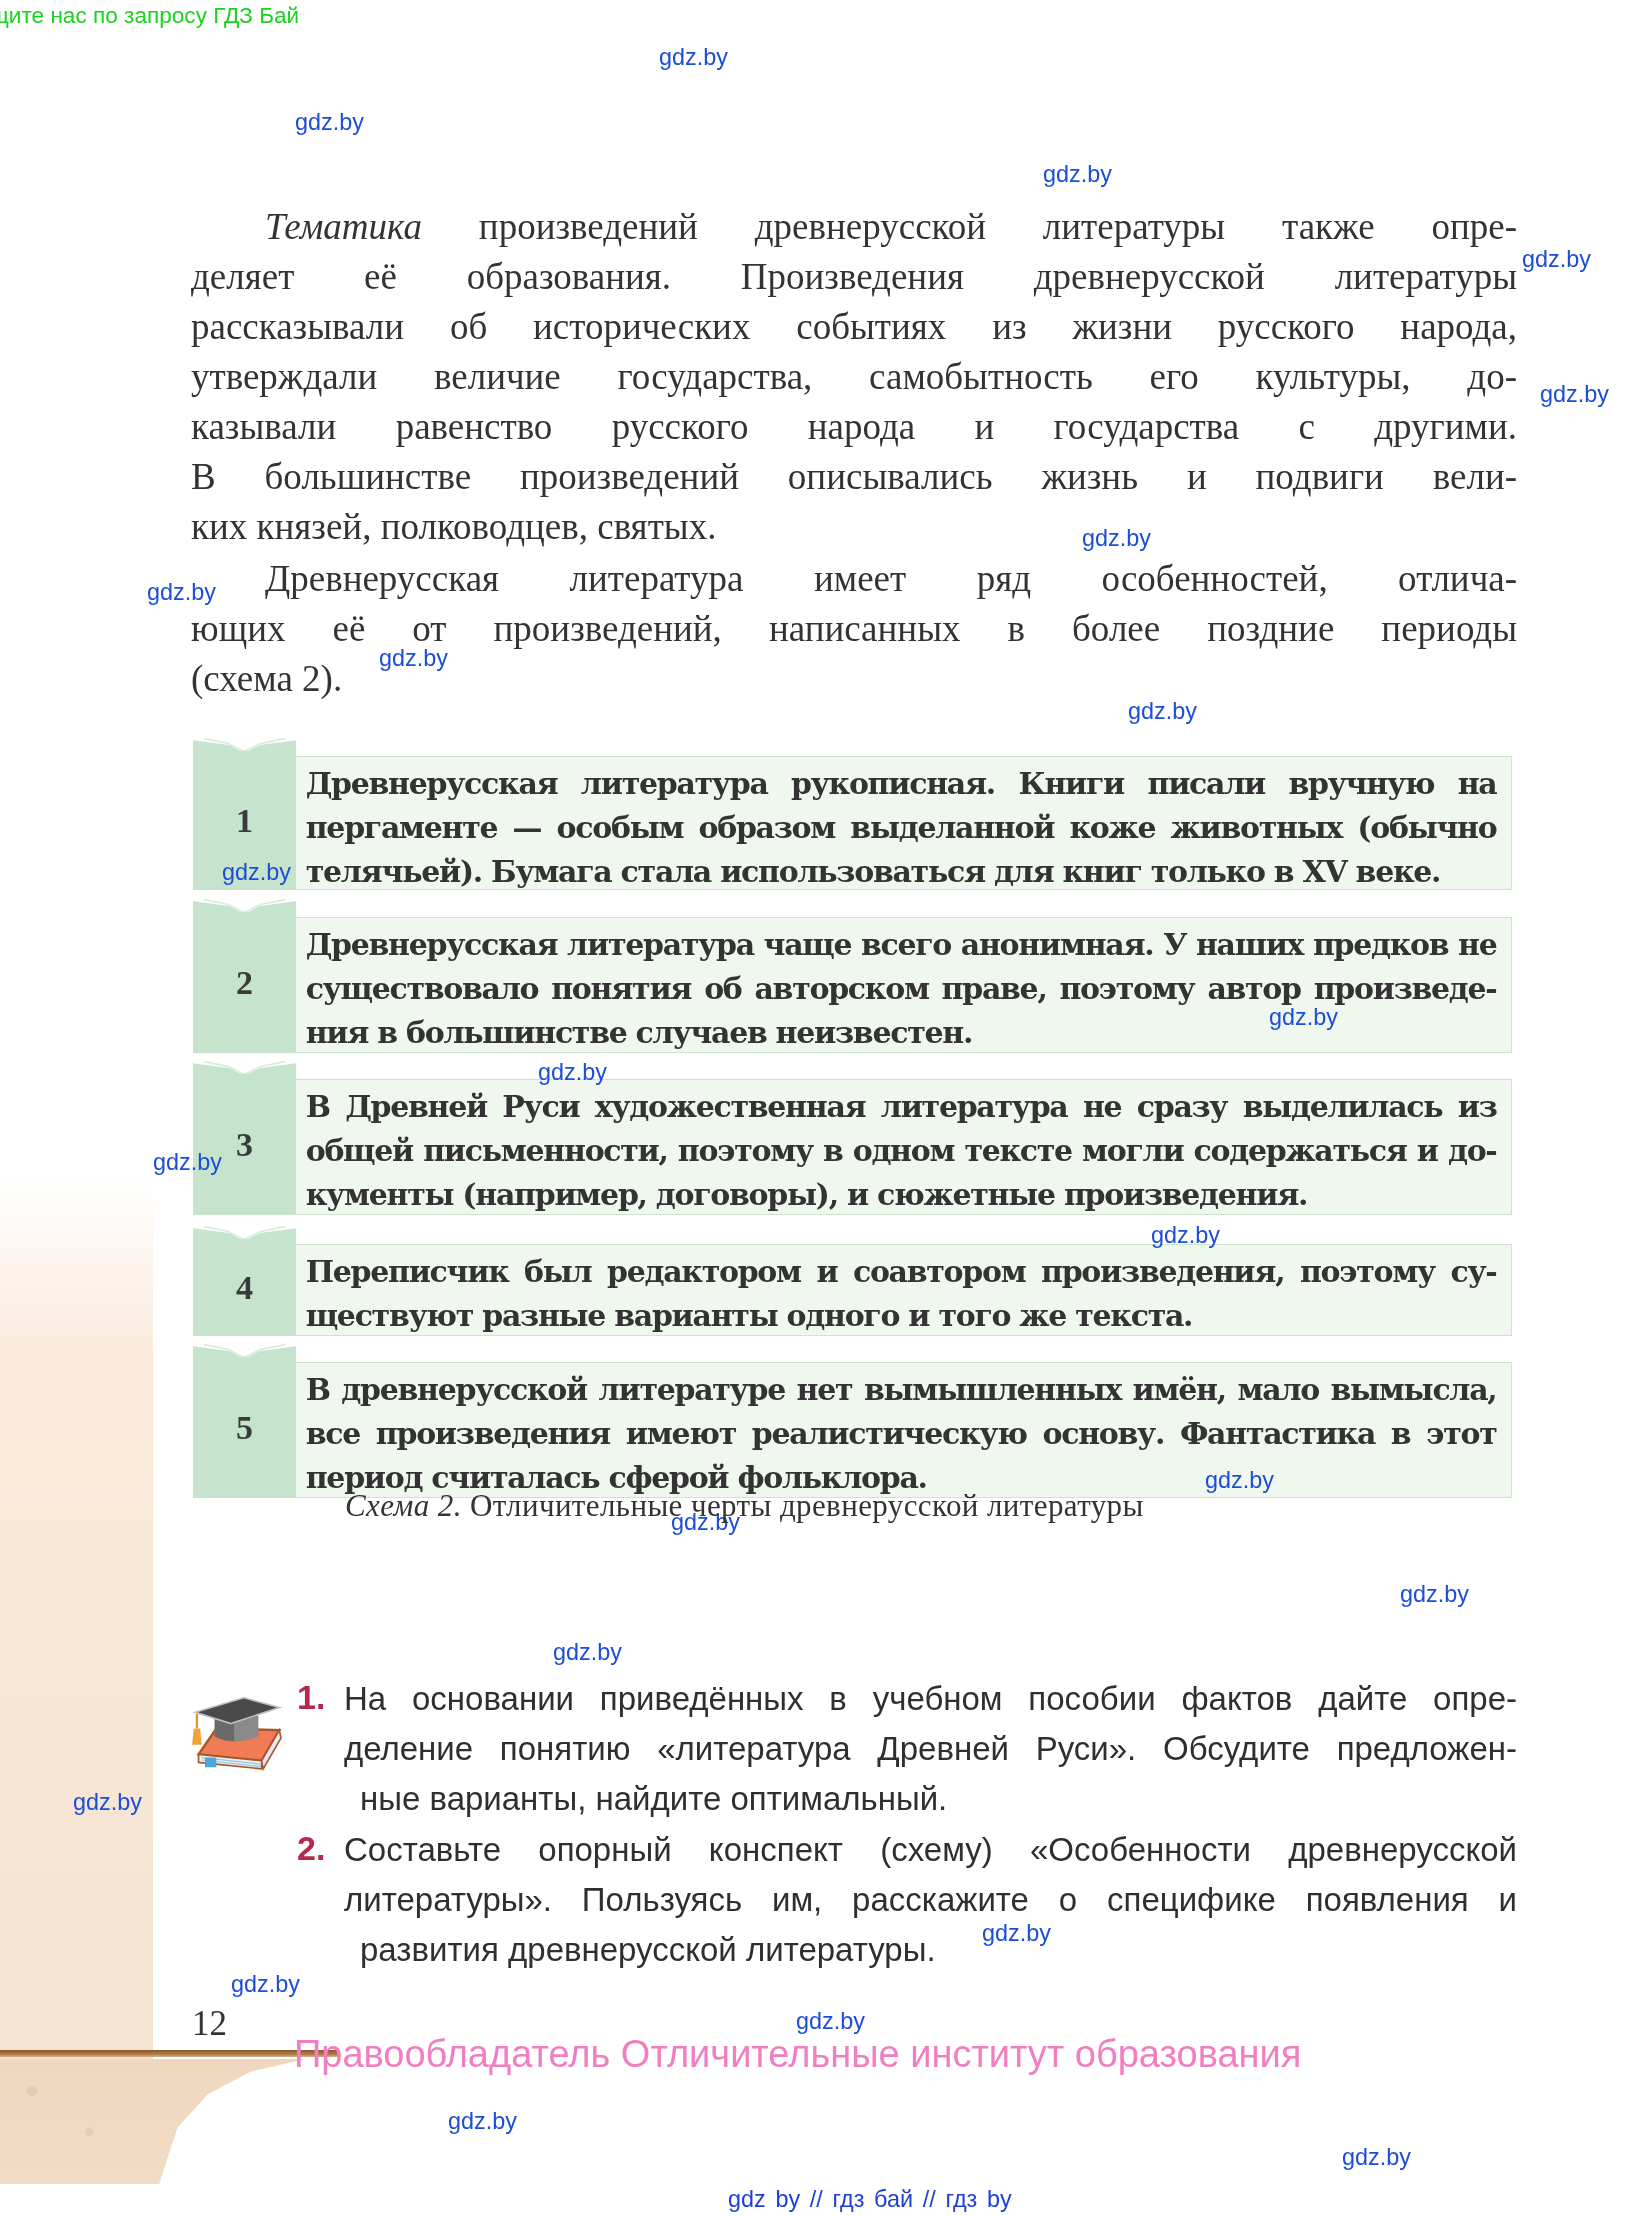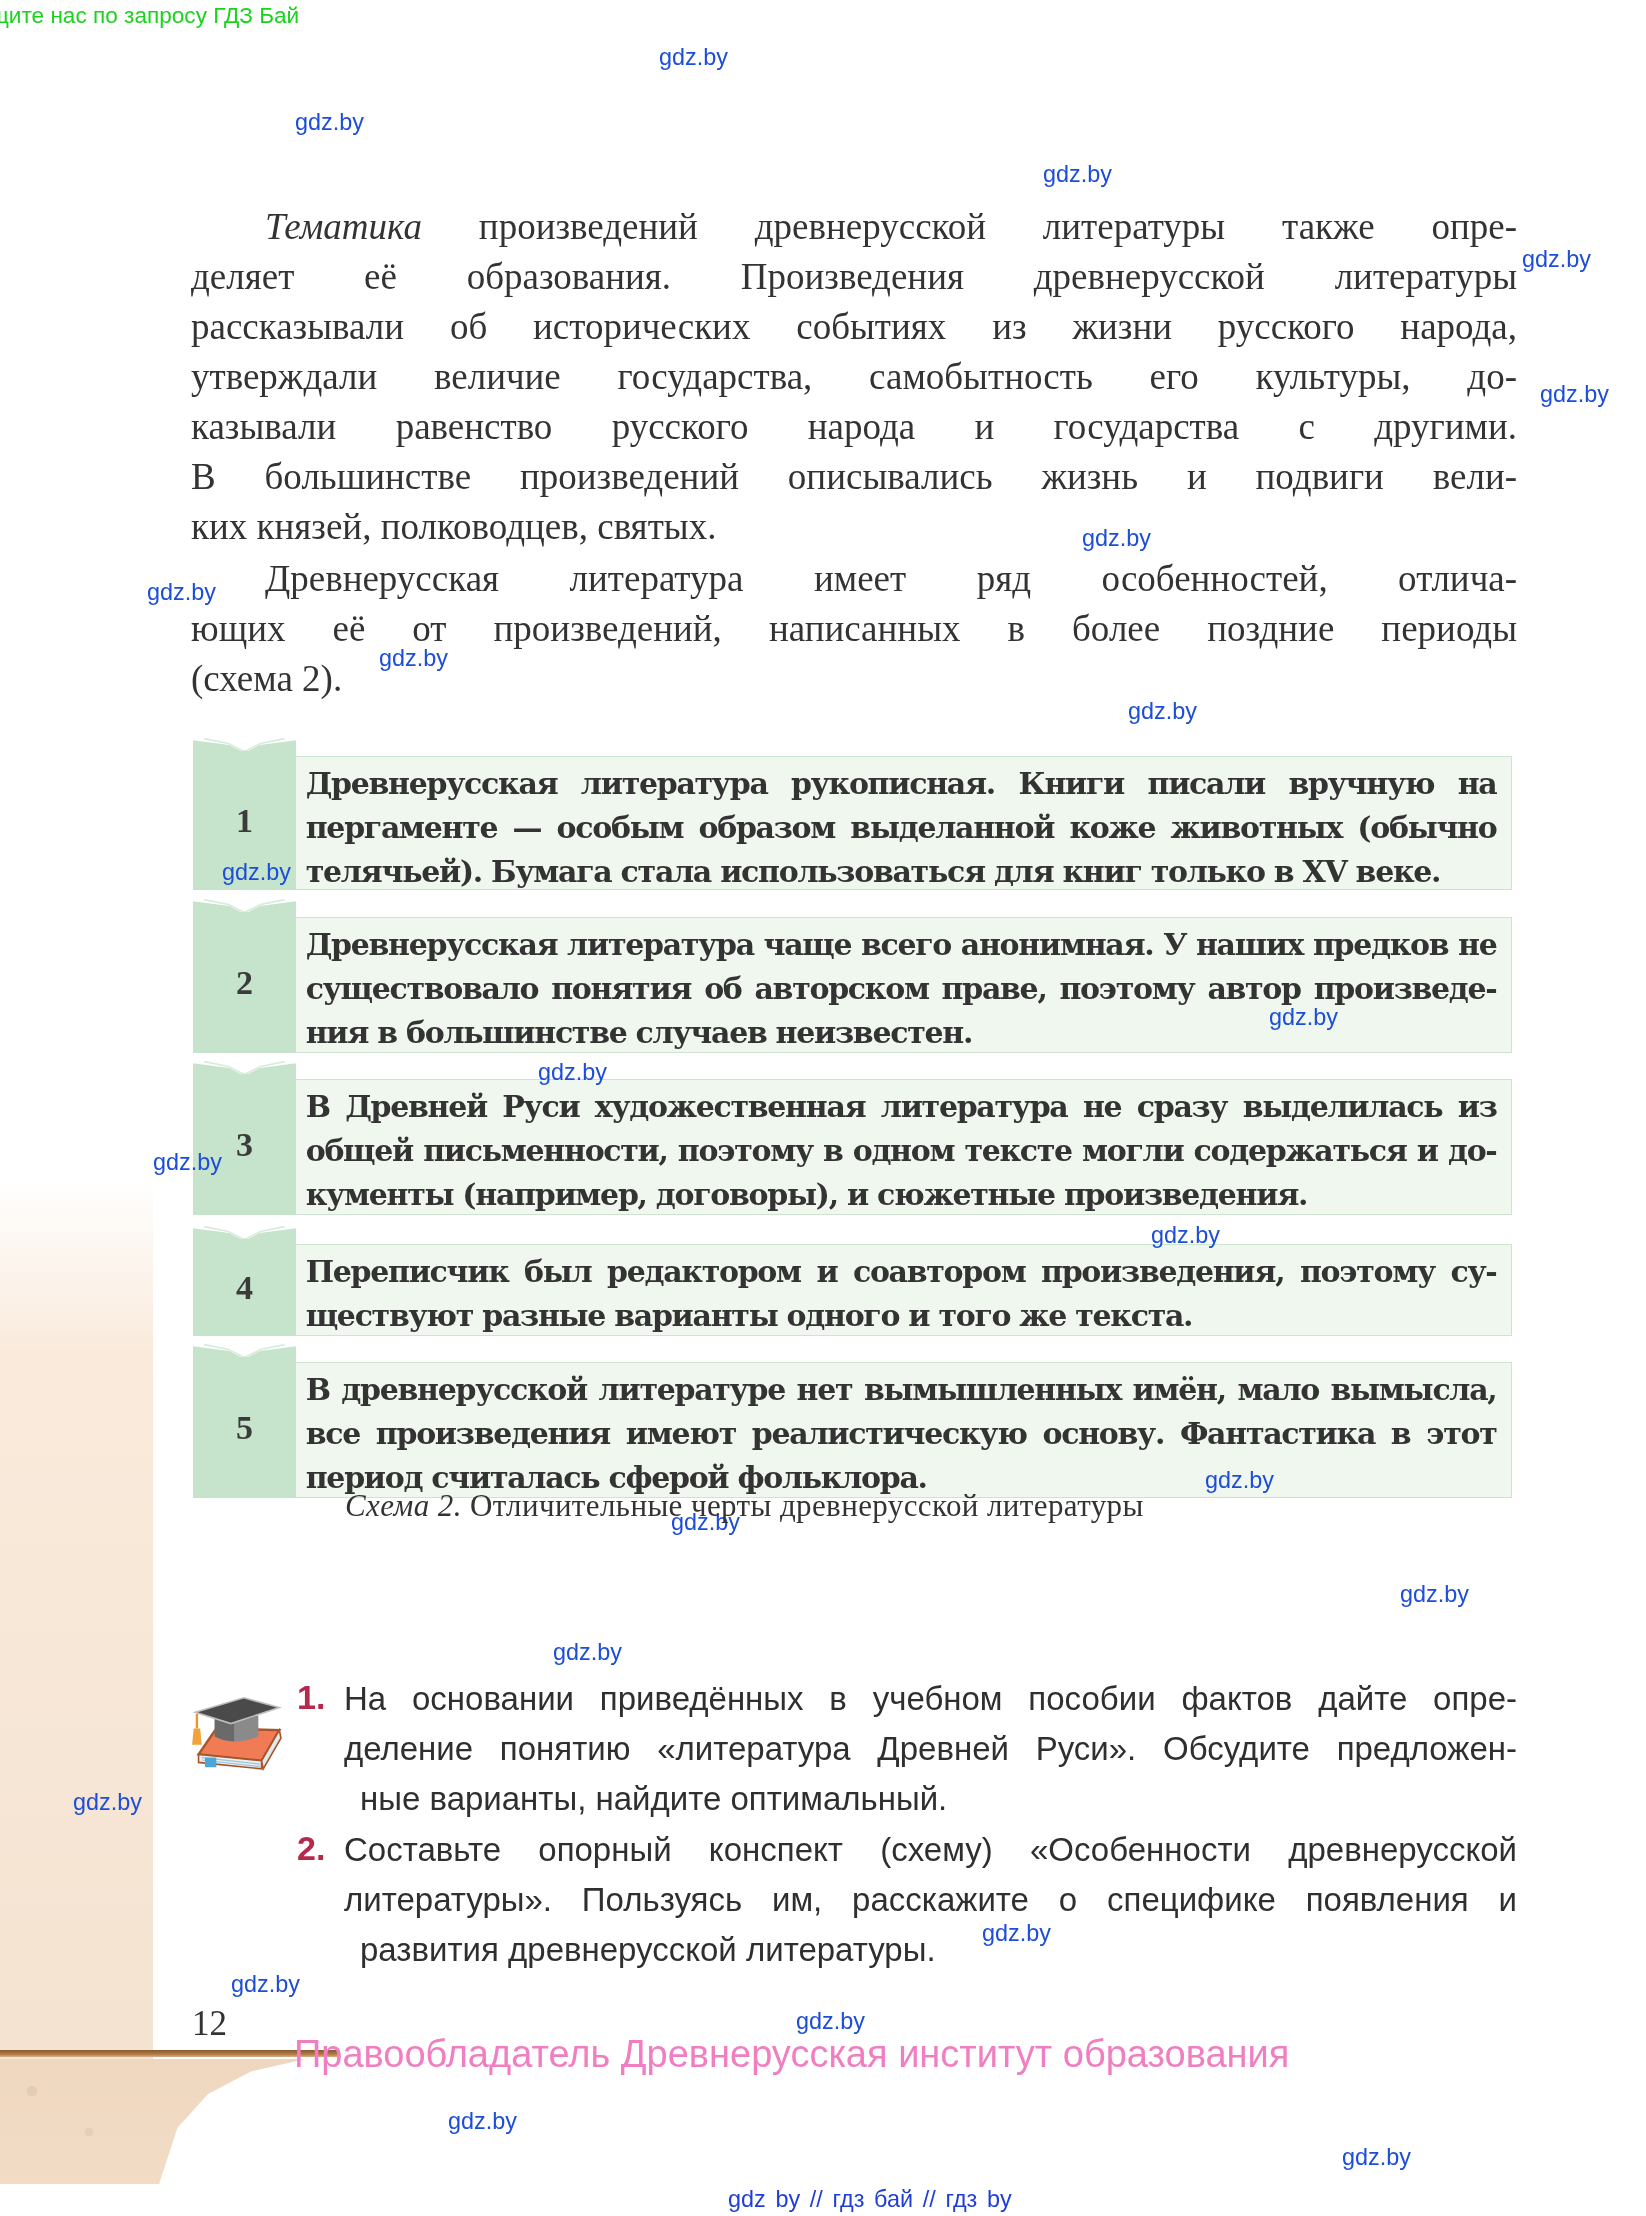--- a/index.html
+++ b/index.html
@@ -239,21 +239,21 @@
 </div>
 
 <div class="q-num" style="top:1829px;">2.</div>
 <div class="q-text" style="top:1825px;">
   <span class="ql">Составьте опорный конспект (схему) «Особенности древнерусской</span>
   <span class="ql">литературы». Пользуясь им, расскажите о специфике появления и</span>
   <span class="ql last">развития древнерусской литературы.</span>
 </div>
 
 <div class="page-num">12</div>
-<div class="copyright">Правообладатель Древнерусская институт образования</div>
+<div class="copyright">Правообладатель Отличительные институт образования</div>
 
 <div class="footer-links">
   <span>gdz by</span>
   <span>//</span>
   <span>гдз бай</span>
   <span>//</span>
   <span>гдз by</span>
 </div>
 
 

